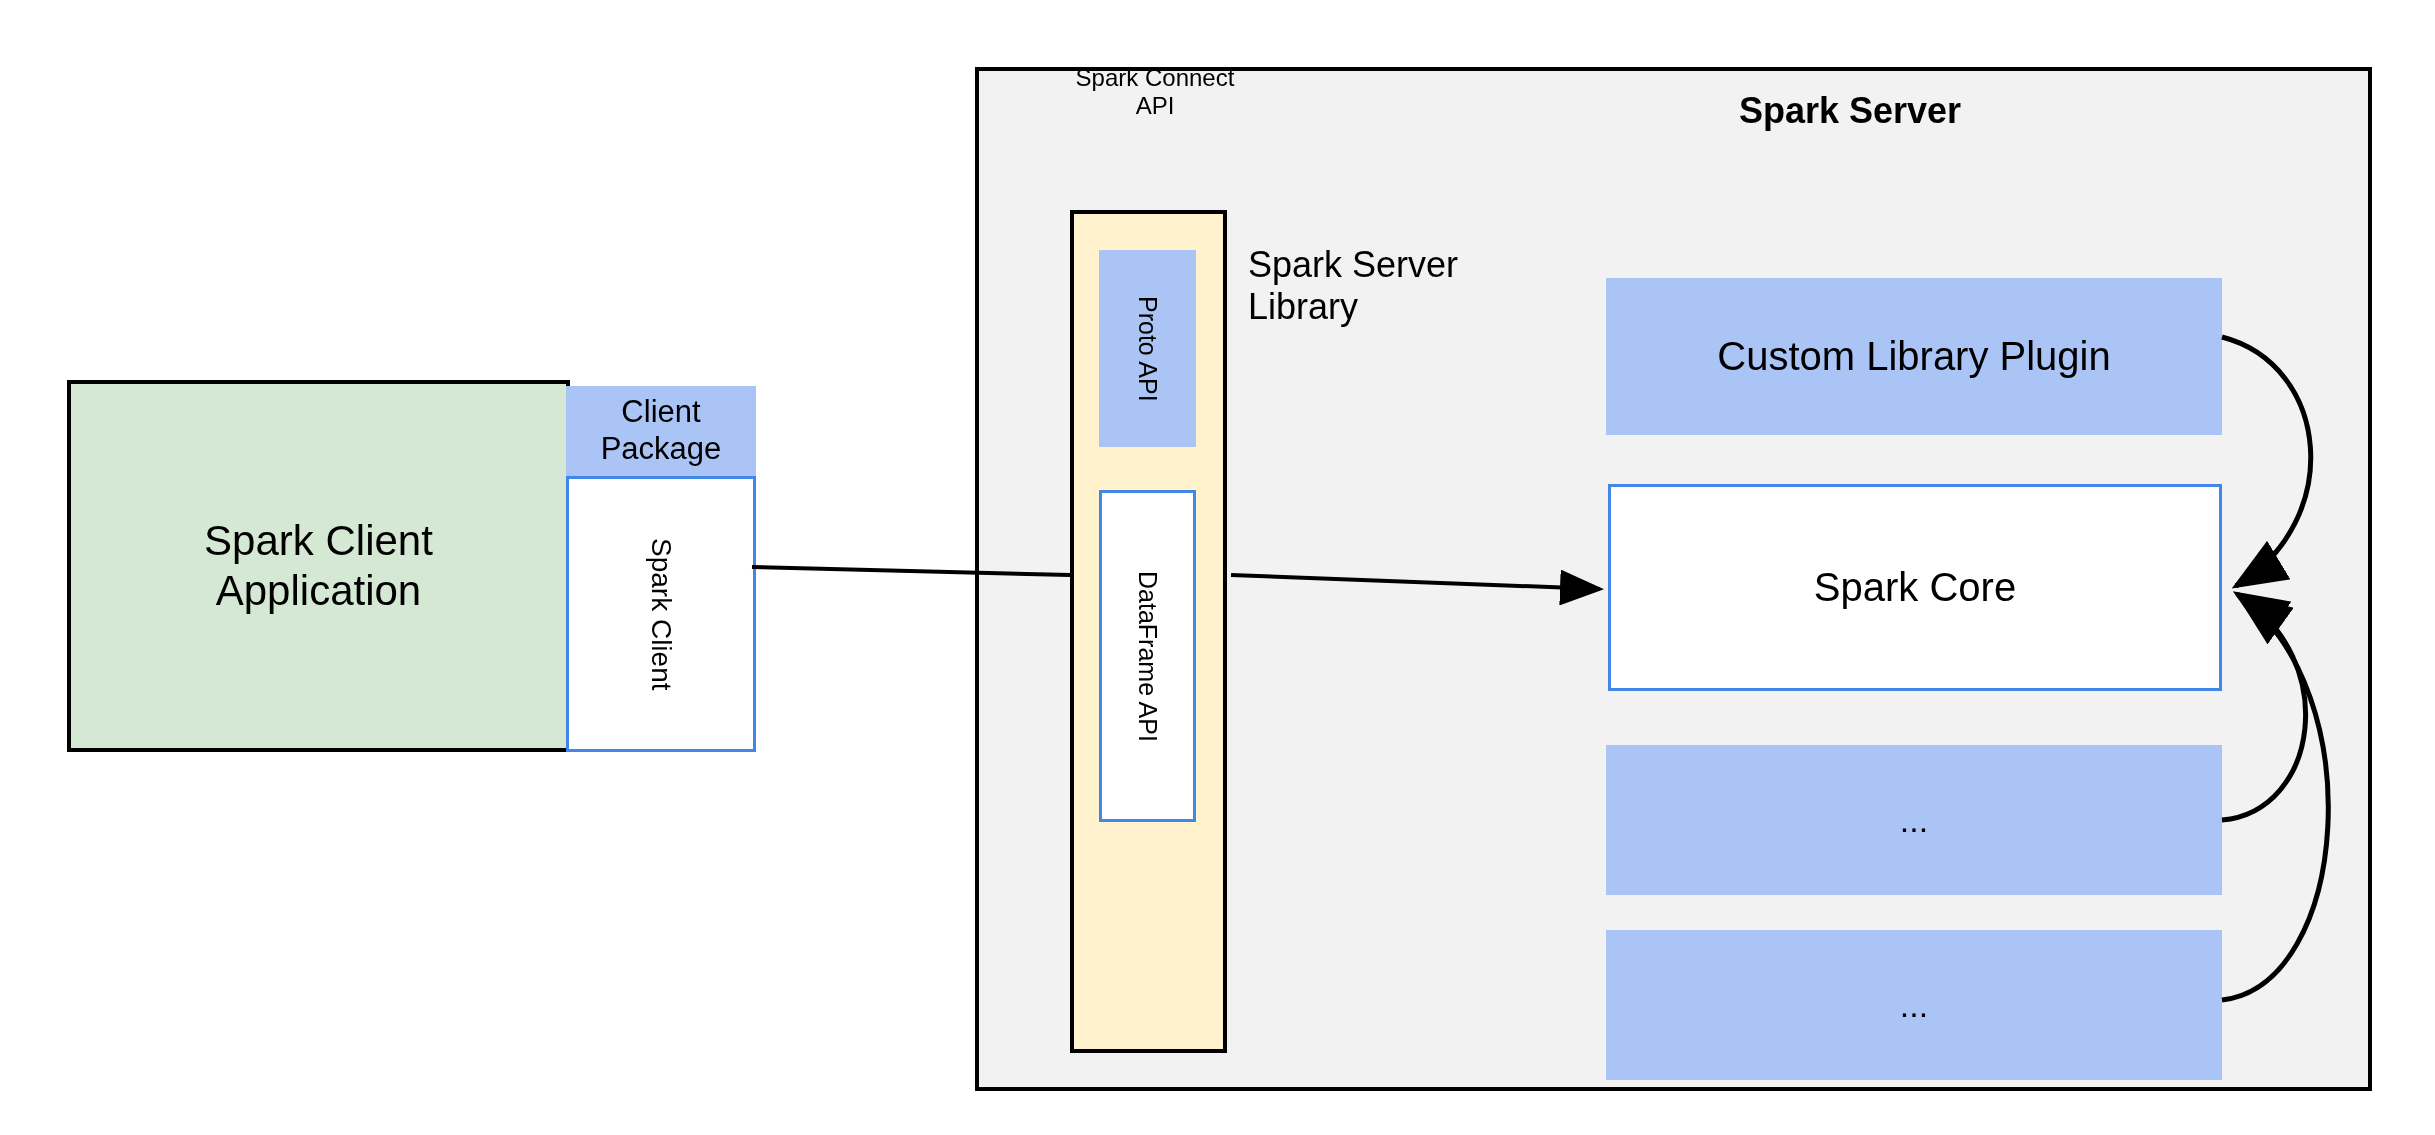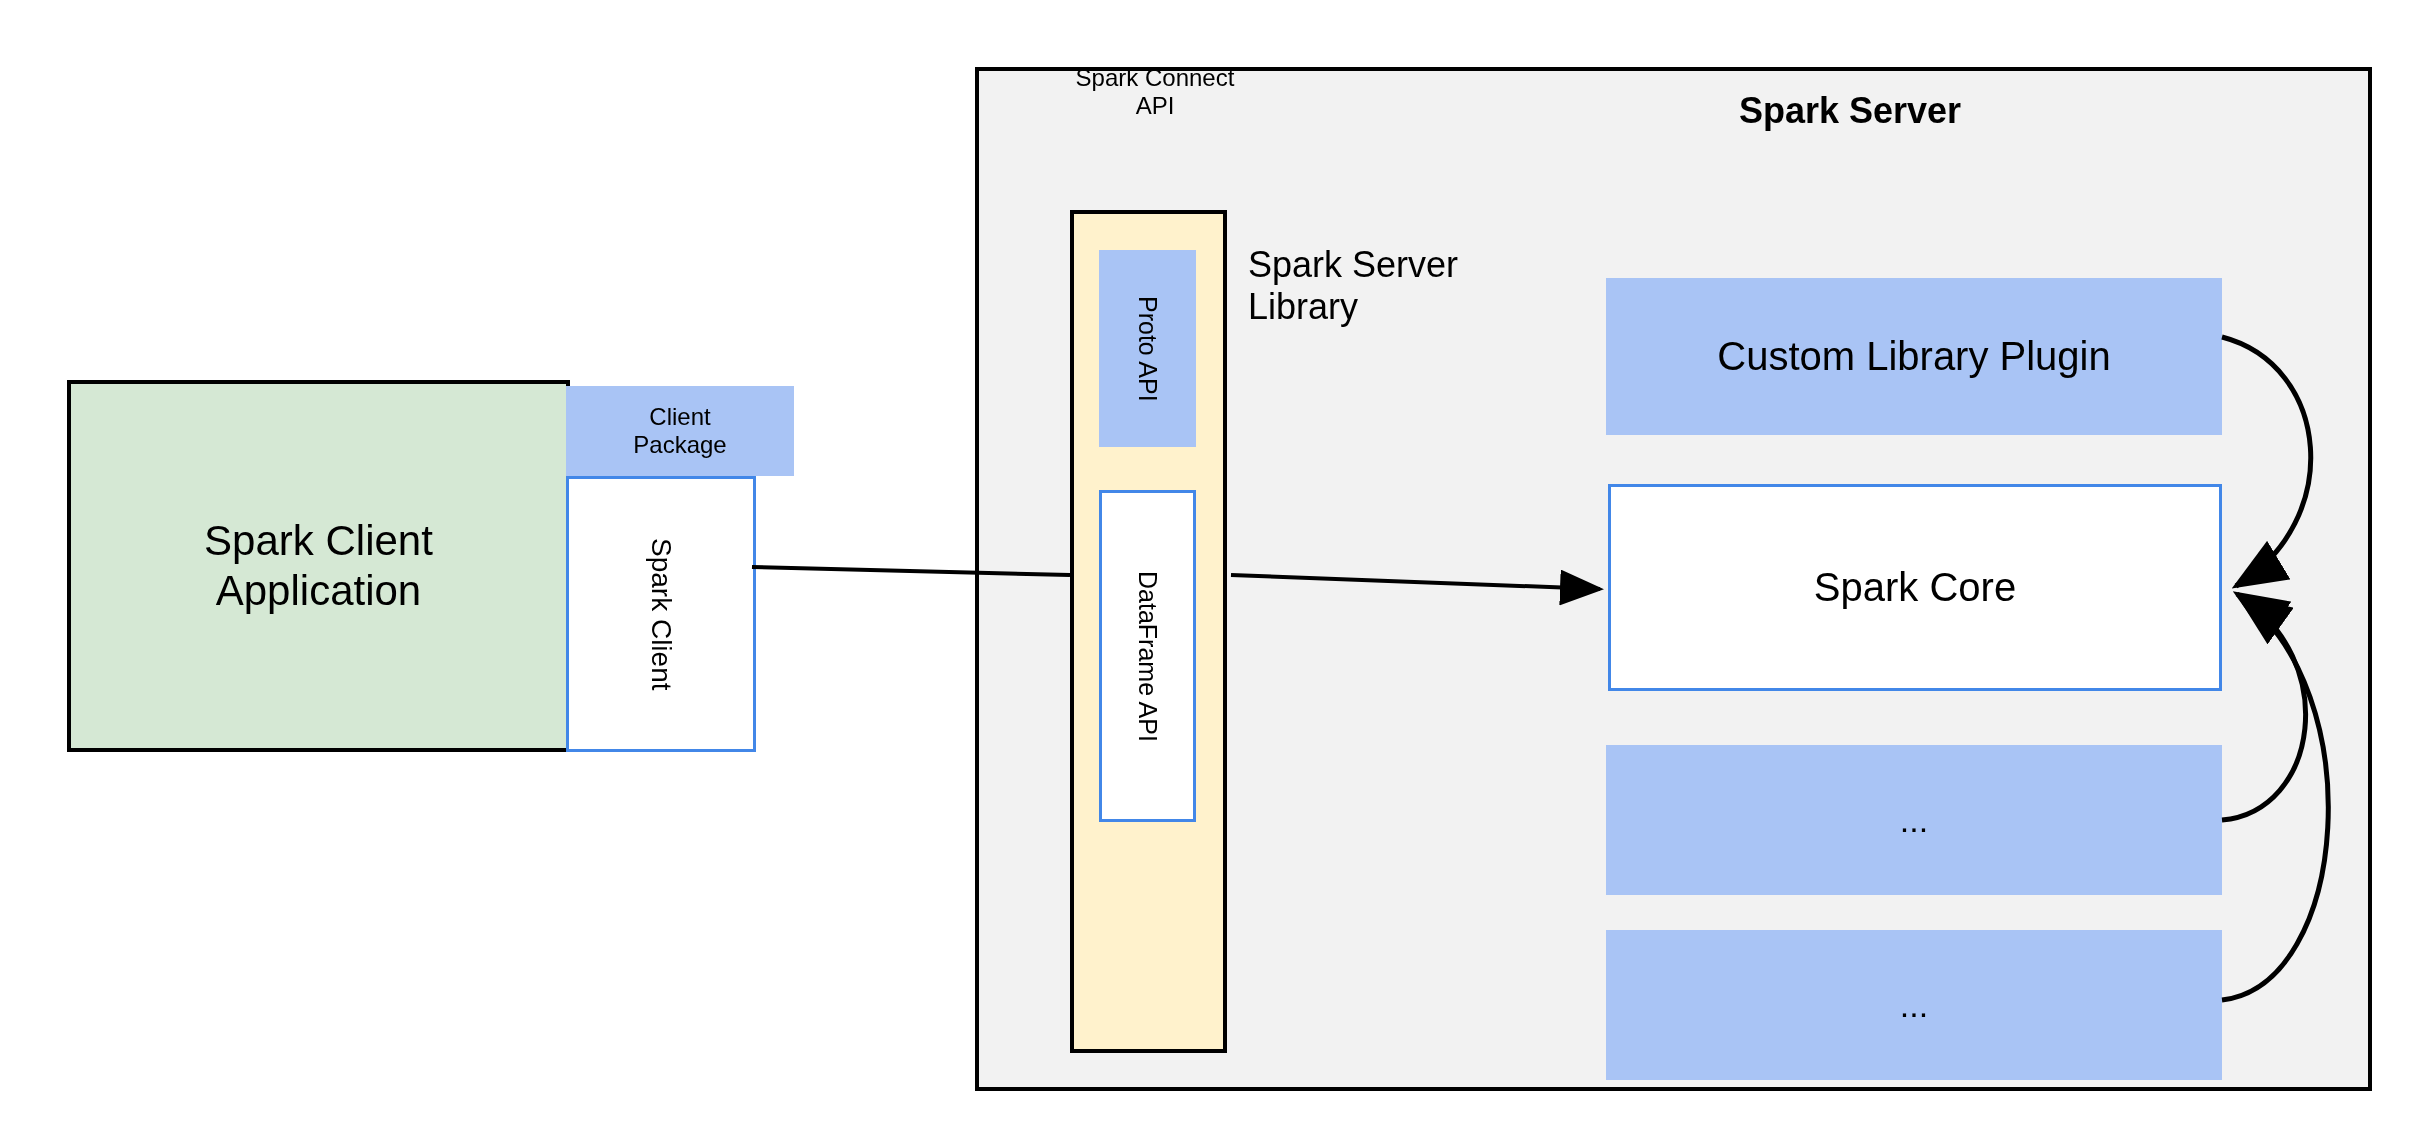--- a/index.html
+++ b/index.html
@@ -37,25 +37,25 @@
     height: 372px;
     background: #d5e8d4;
     border: 4px solid #000000;
     font-size: 42px;
   }
   #client-app .lbl { padding: 0 14px; }
 
   #client-package {
     left: 566px;
     top: 386px;
-    width: 228px;
+    width: 190px;
     height: 90px;
     background: #a9c4f5;
     border: none;
-    font-size: 24px;
+    font-size: 31px;
   }
 
   #spark-client {
     left: 566px;
     top: 476px;
     width: 190px;
     height: 276px;
     background: #ffffff;
     border: 3px solid #4287e8;
     font-size: 28px;

